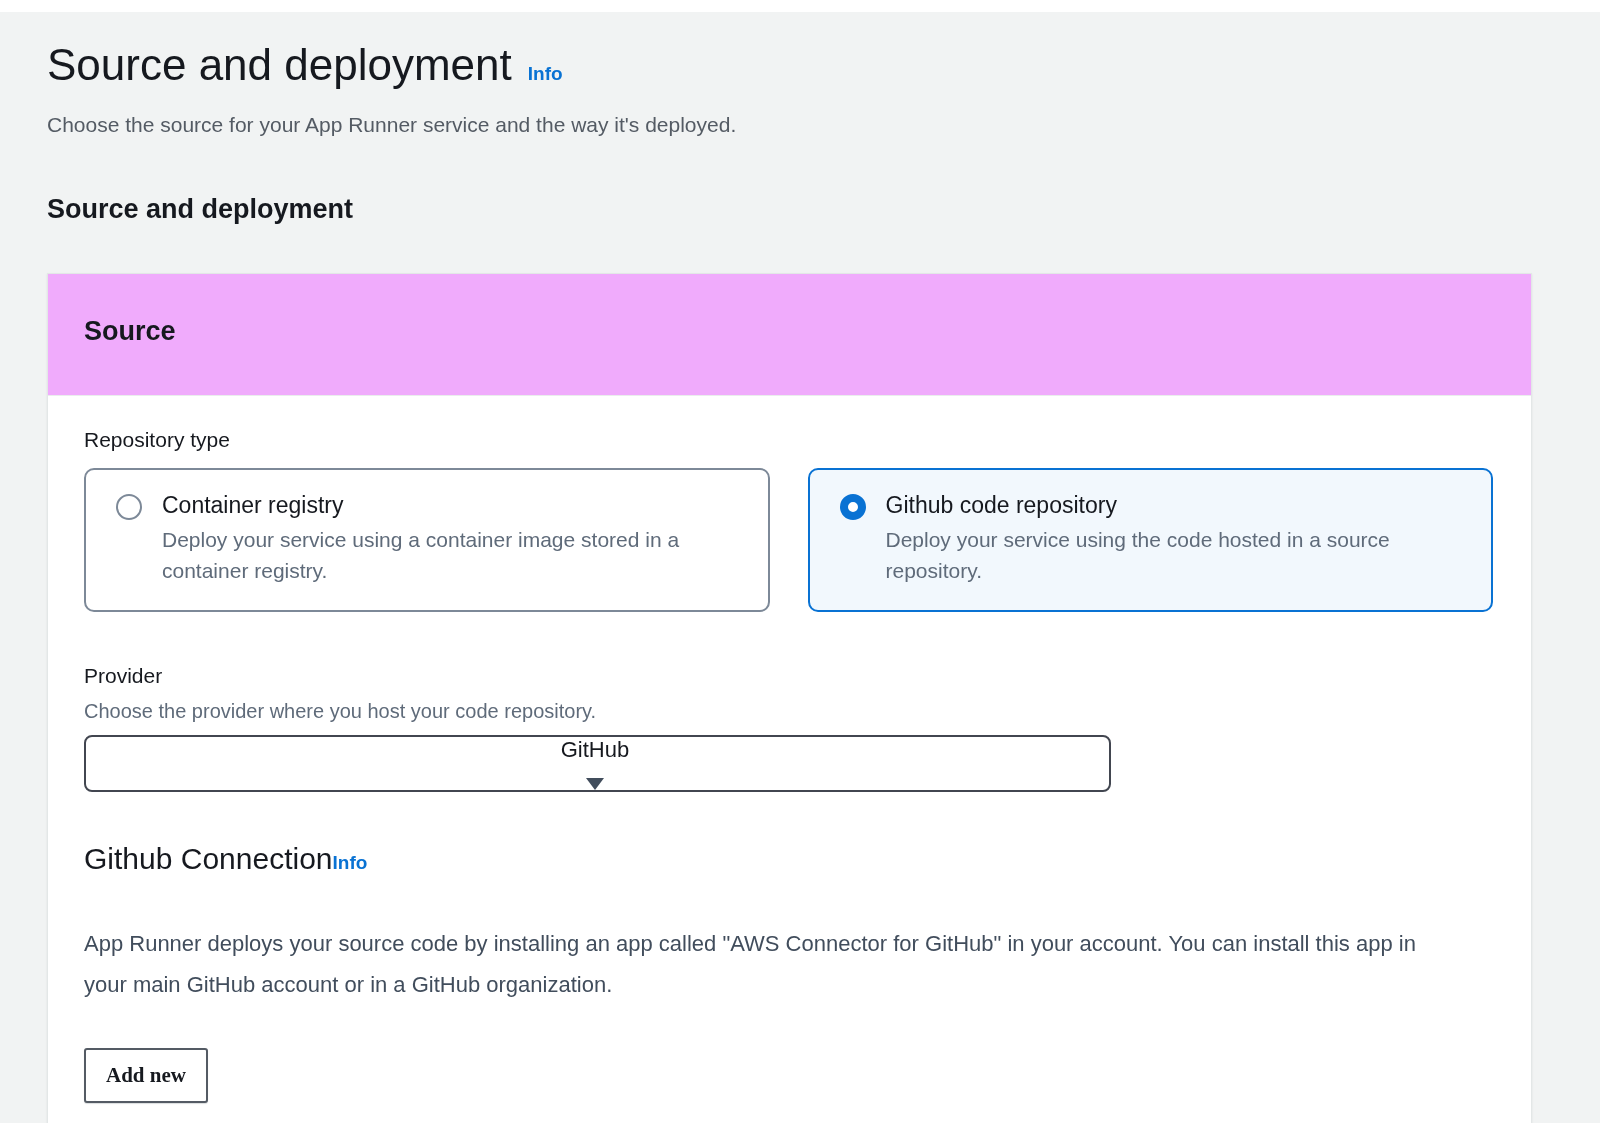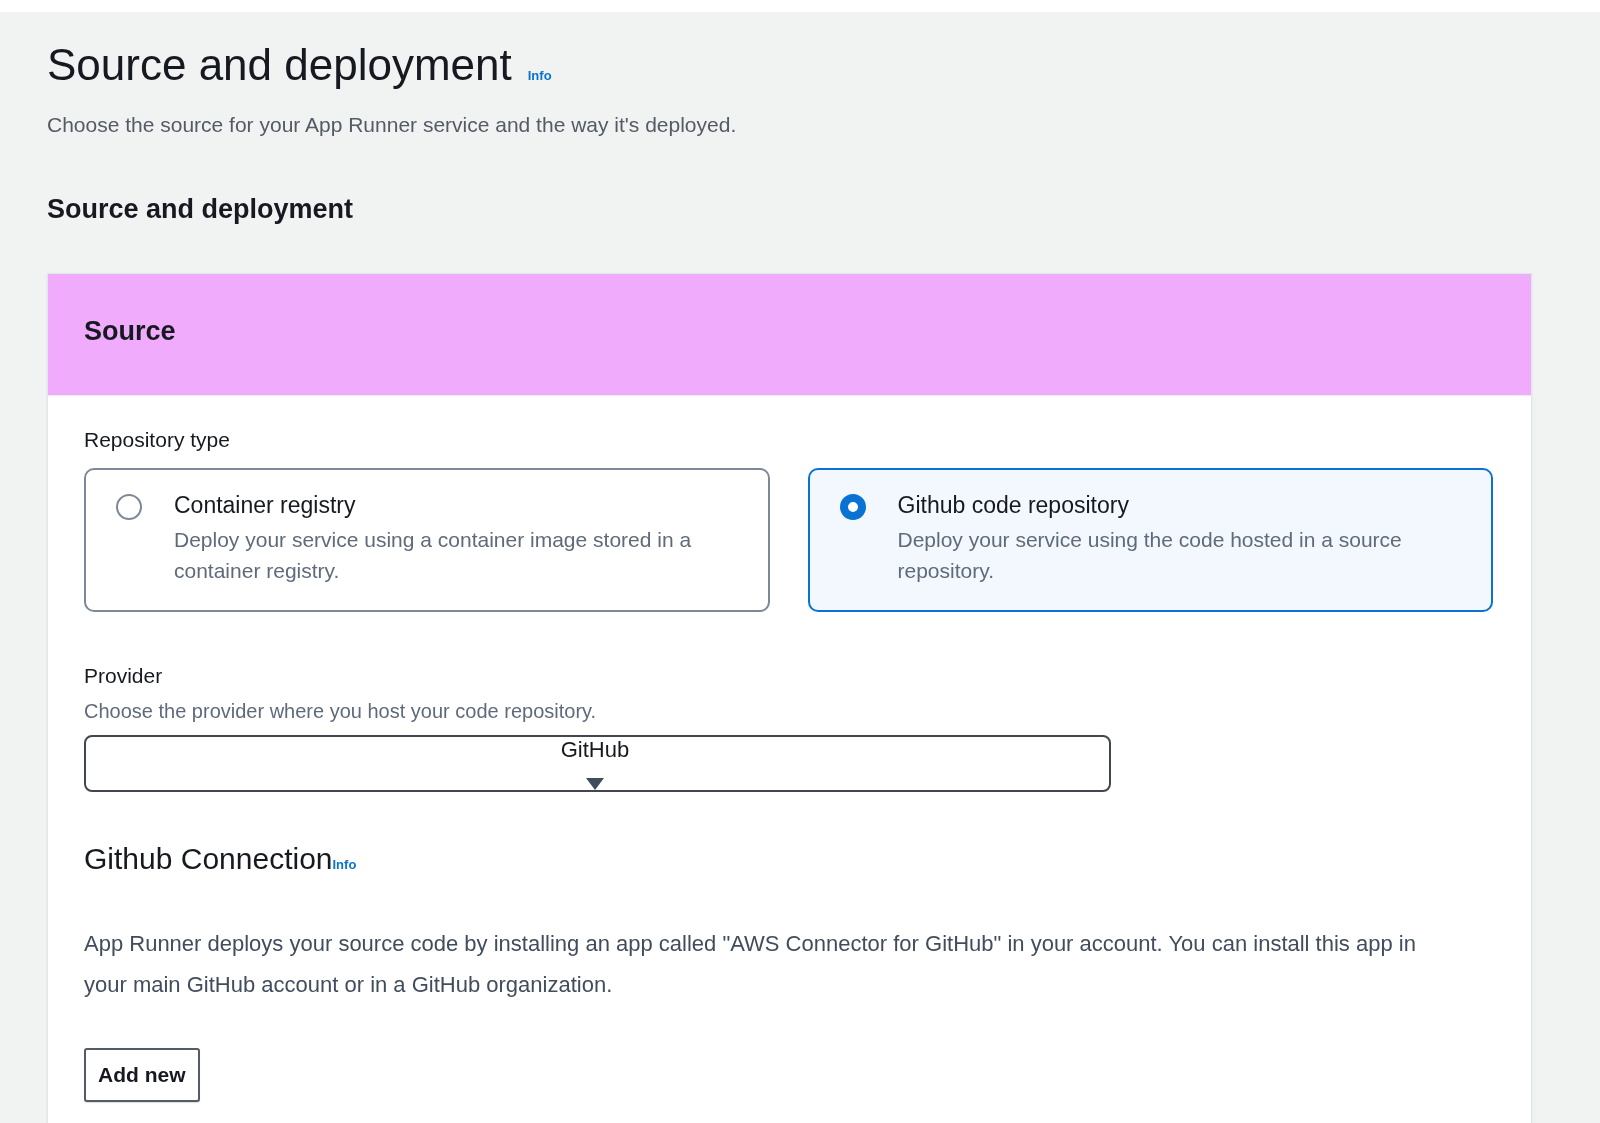--- a/index.html
+++ b/index.html
@@ -11,21 +11,21 @@
     background: #f1f3f3;
     font-family: "Liberation Sans", sans-serif;
     color: #16191f;
   }
   .top-strip { height: 12px; background: #ffffff; }
   .page { padding: 28px 68px 0 47px; }
 
   .h1-row { display: flex; align-items: baseline; gap: 16px; }
   .h1 { font-size: 44px; font-weight: 500; color: #16191f; line-height: 1.15; margin: 0; }
   .info-link {
-    color: #0972d3; font-size: 13px; font-weight: 700;
+    color: #0972d3; font-size: 19px; font-weight: 700;
     text-decoration: none; cursor: pointer; white-space: nowrap;
   }
   .subtitle { margin-top: 20px; font-size: 21px; color: #545b64; line-height: 1.3; }
 
   .section-heading { margin-top: 56px; font-size: 27px; font-weight: 700; color: #16191f; }
 
   .card {
     margin-top: 48px;
     background: #ffffff;
     border: 1px solid #e3e7e7;
@@ -42,21 +42,21 @@
   .field-label { font-size: 21px; color: #16191f; }
 
   .tiles { display: flex; gap: 38px; margin-top: 16px; }
   .tile {
     flex: 1;
     background: #ffffff;
     border: 2px solid #7d8998;
     border-radius: 10px;
     padding: 22px 28px 24px 30px;
     display: flex;
-    gap: 32px;
+    gap: 20px;
     cursor: pointer;
     min-height: 137px;
   }
   .tile--selected { border-color: #0972d3; background: #f2f8fd; }
   .radio {
     flex: 0 0 auto;
     width: 26px; height: 26px;
     margin-top: 2px;
     border-radius: 50%;
     background: #ffffff;
@@ -98,25 +98,25 @@
     margin-top: 48px;
     font-size: 22px;
     color: #414d5c;
     line-height: 1.85;
     max-width: 1370px;
   }
 
   .add-btn {
     margin-top: 42px;
     display: inline-block;
-    padding: 13px 12px;
+    padding: 13px 20px;
     background: #ffffff;
     border: 2px solid #545b64;
     border-radius: 3px;
-    font-family: Liberation Sans, sans-serif;
+    font-family: Liberation Serif, serif;
     font-size: 21px;
     font-weight: 700;
     color: #16191f;
     cursor: pointer;
     box-shadow: 0 1px 1px rgba(0, 28, 36, 0.15);
   }
 </style>
 </head>
 <body>
 

